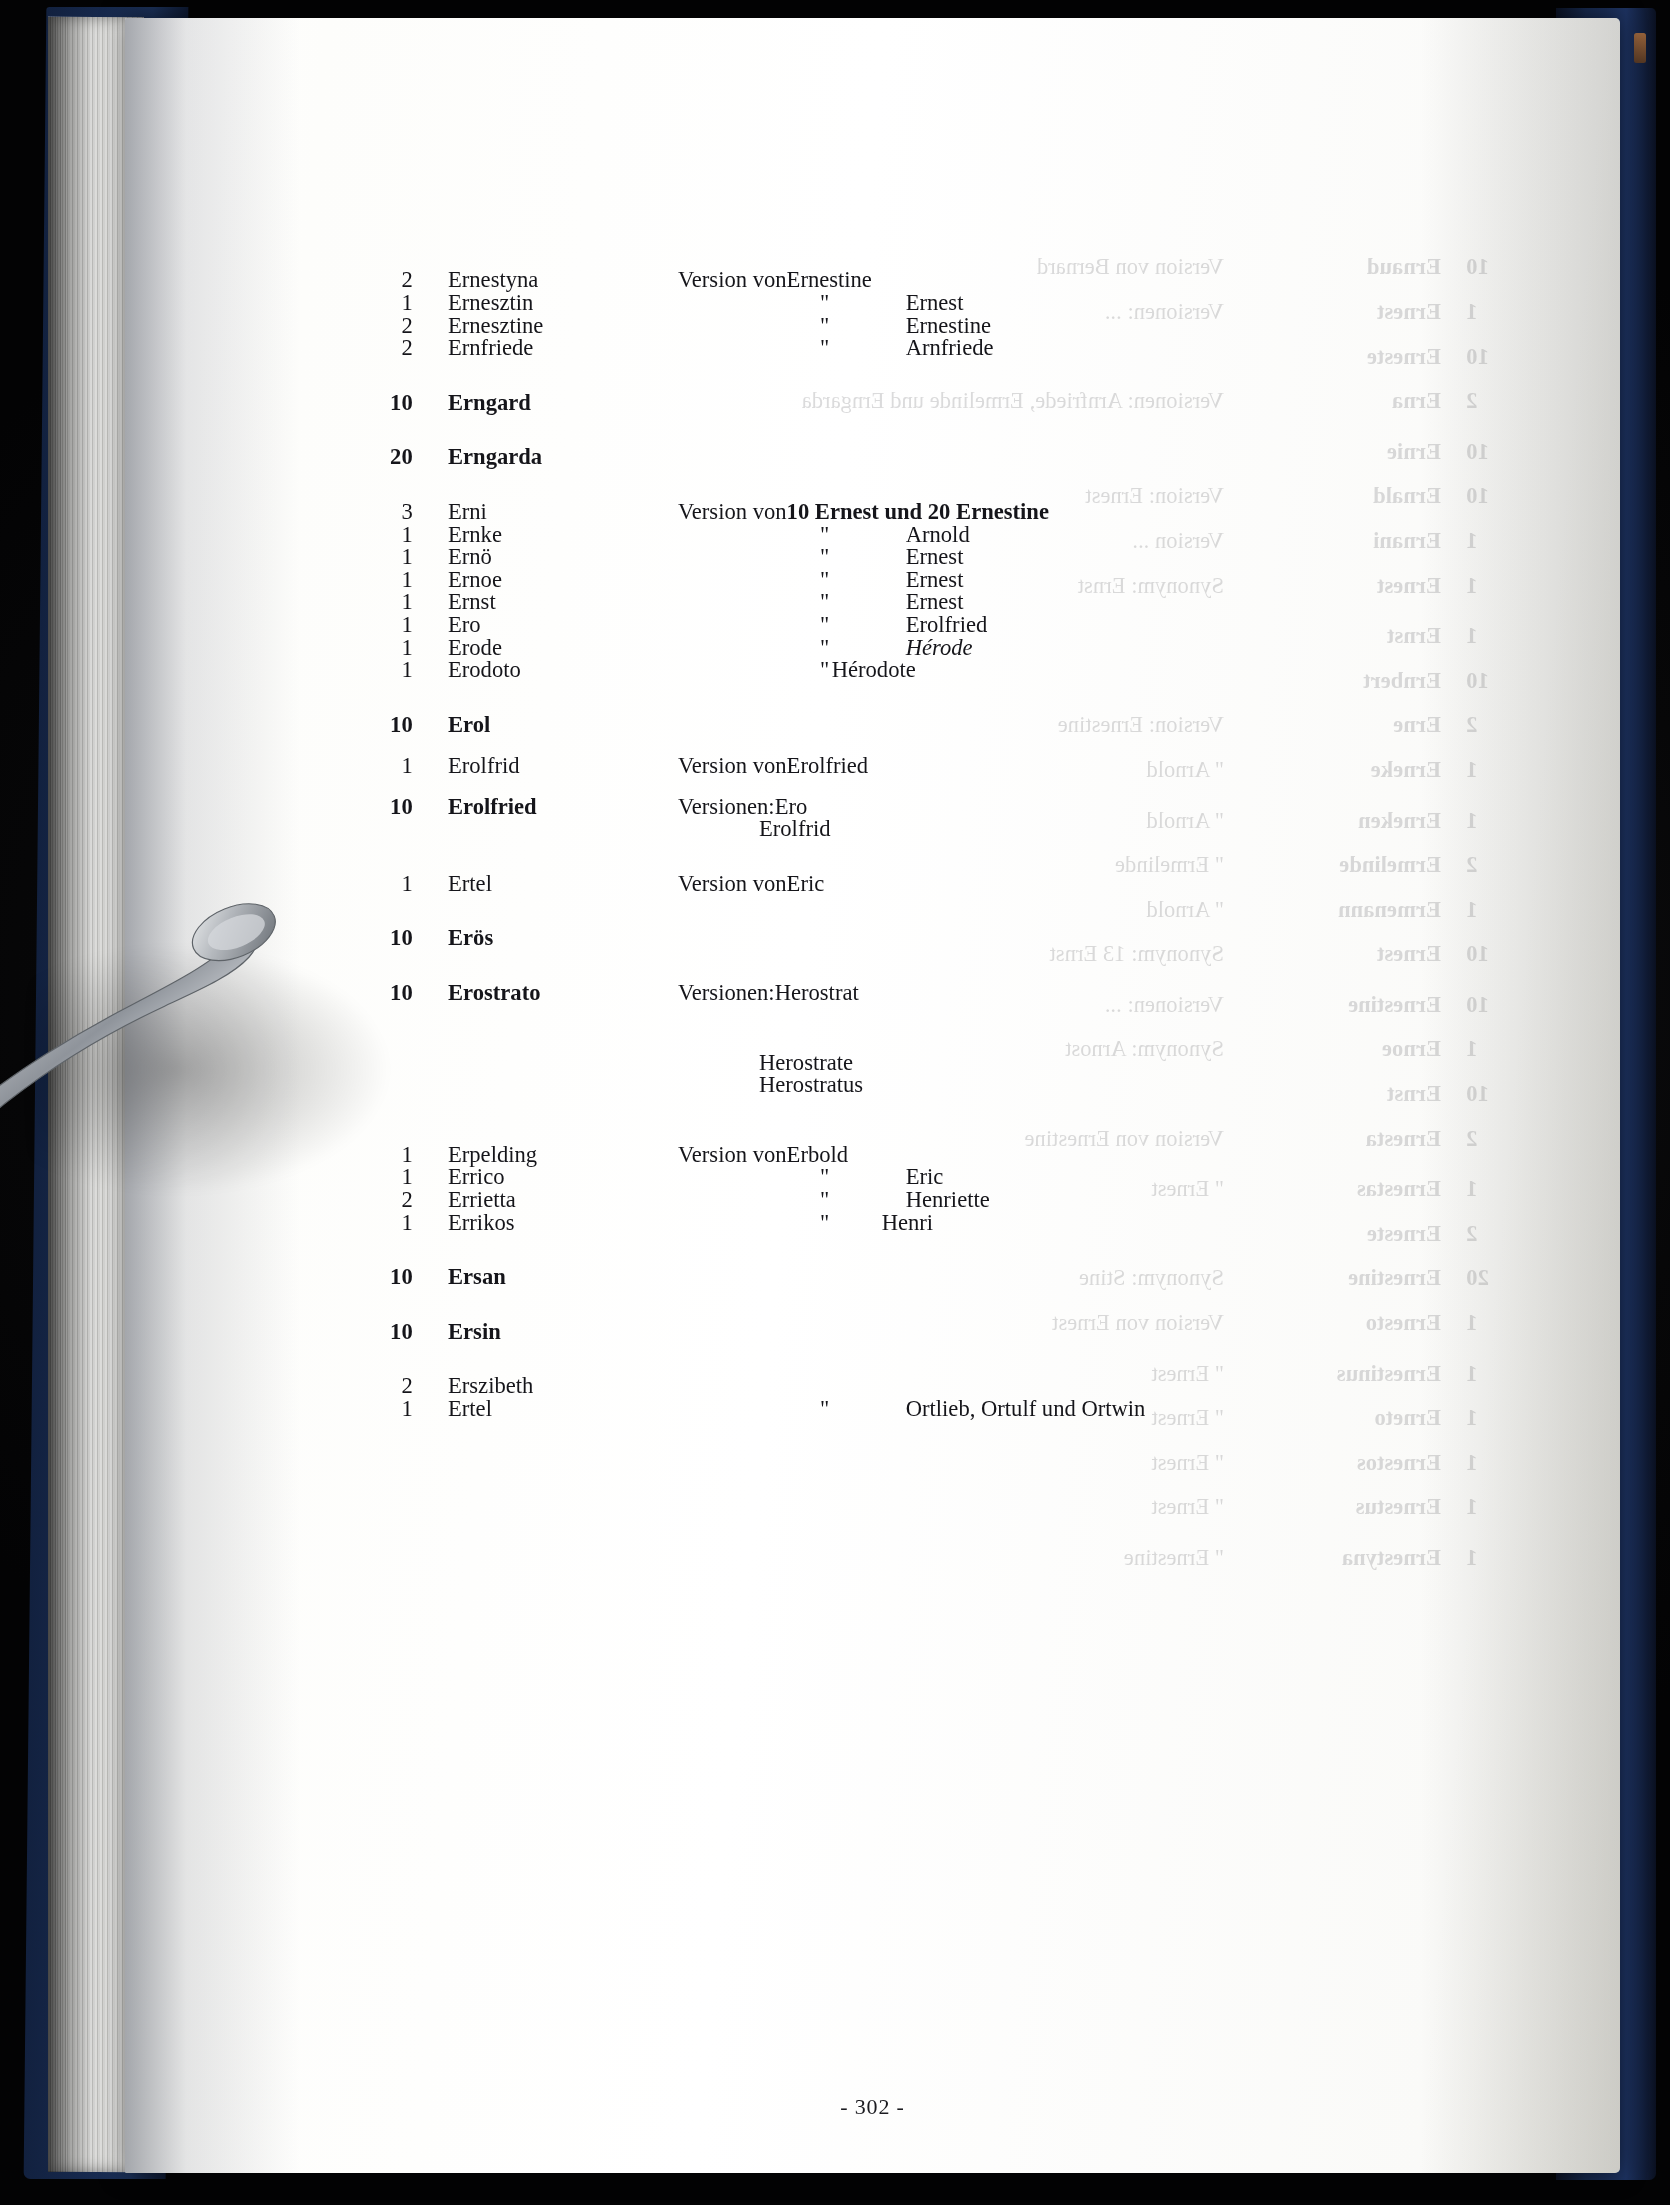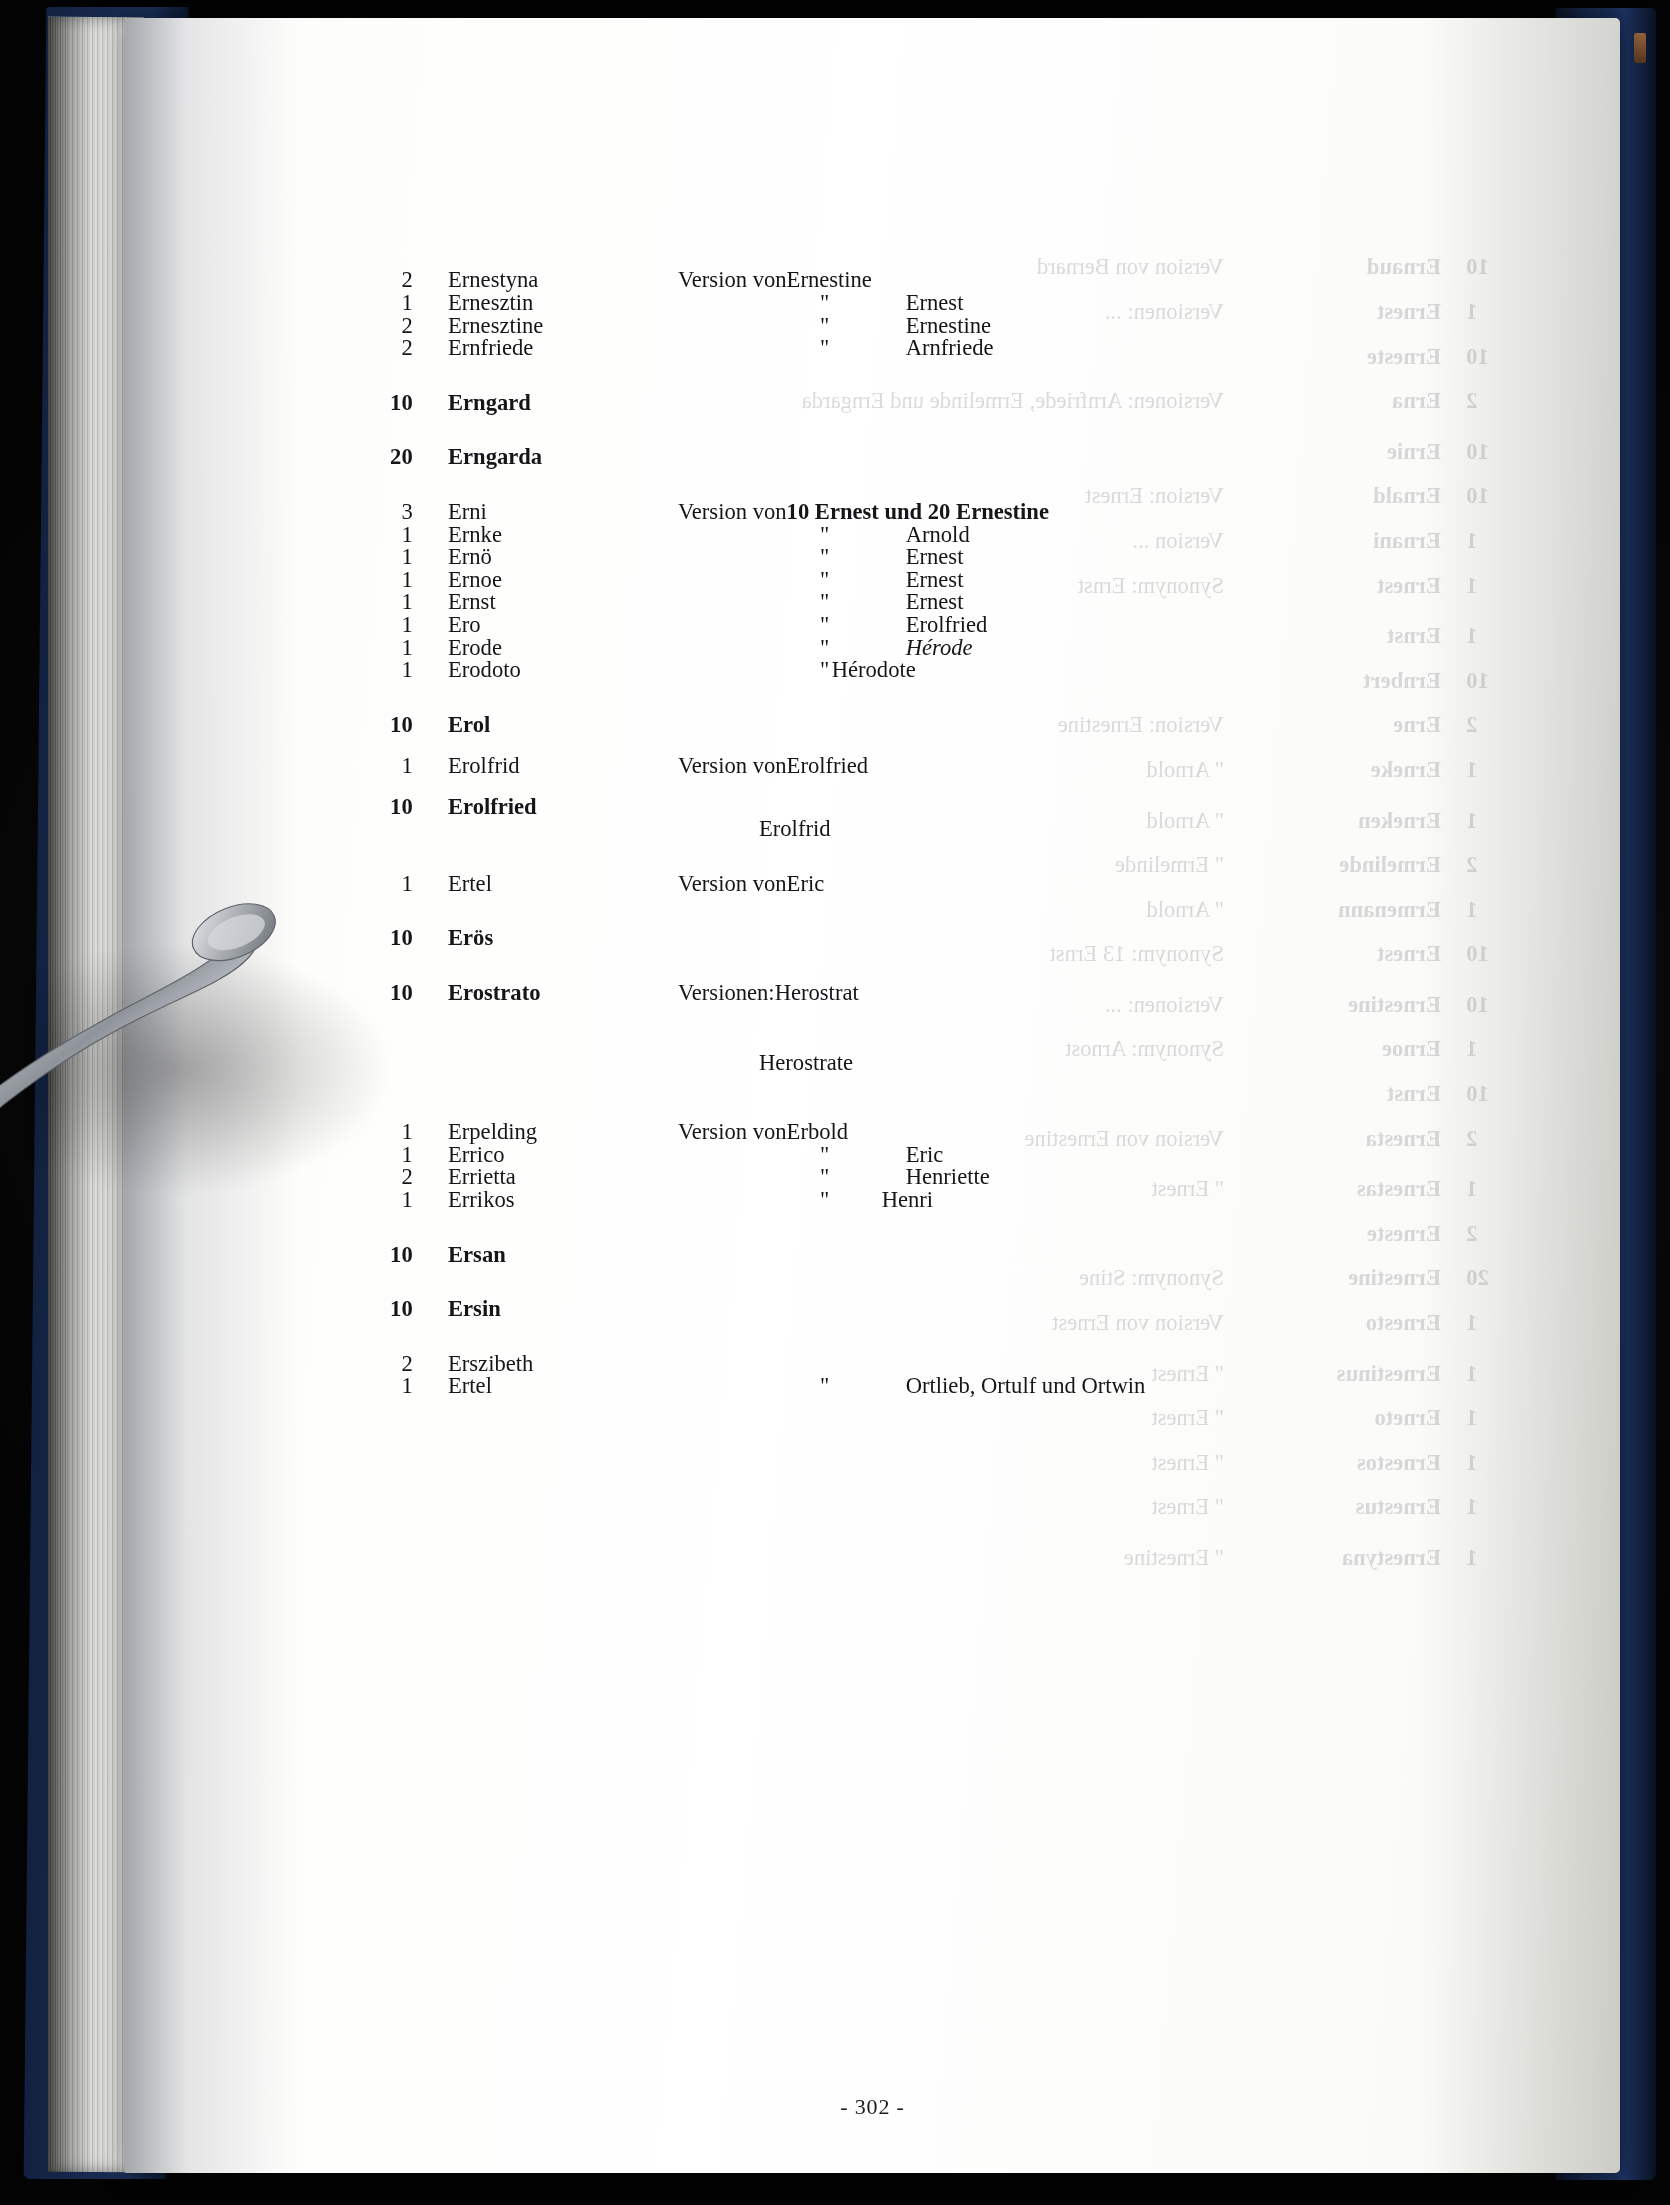--- a/index.html
+++ b/index.html
@@ -468,20 +468,21 @@
         <div class="gap-s"></div>
         <div class="row">
           <div class="col-count">1</div>
           <div class="col-name">Erolfrid</div>
           <div class="col-ref"><span class="lead">Version von </span><span>Erolfried</span></div>
         </div>
         <div class="gap-s"></div>
         <div class="row">
           <div class="col-count bold">10</div>
           <div class="col-name bold">Erolfried</div>
+          <div class="col-ref"><span class="lead">Versionen: </span><span>Ero</span></div>
         </div>
         <div class="row">
           <div class="col-count"></div>
           <div class="col-name"></div>
           <div class="col-ref" style="padding-left: 81px;">Erolfrid</div>
         </div>
         <div class="gap-m"></div>
         <div class="row">
           <div class="col-count">1</div>
           <div class="col-name">Ertel</div>
@@ -496,20 +497,25 @@
         <div class="gap-m"></div>
         <div class="row">
           <div class="col-count bold">10</div>
           <div class="col-name bold">Erostrato</div>
           <div class="col-ref"><span class="lead">Versionen: </span><span>Herostrat</span></div>
         </div>
         <div class="row">
           <div class="col-count"></div>
           <div class="col-name"></div>
           <div class="col-ref" style="padding-left: 81px; margin-top: 47px;">Herostrate</div>
+        </div>
+        <div class="row">
+          <div class="col-count"></div>
+          <div class="col-name"></div>
+          <div class="col-ref" style="padding-left: 81px;">Herostratus</div>
         </div>
         <div class="gap-l"></div>
         <div class="row">
           <div class="col-count">1</div>
           <div class="col-name">Erpelding</div>
           <div class="col-ref"><span class="lead">Version von </span><span>Erbold</span></div>
         </div>
         <div class="row">
           <div class="col-count">1</div>
           <div class="col-name">Errico</div>

